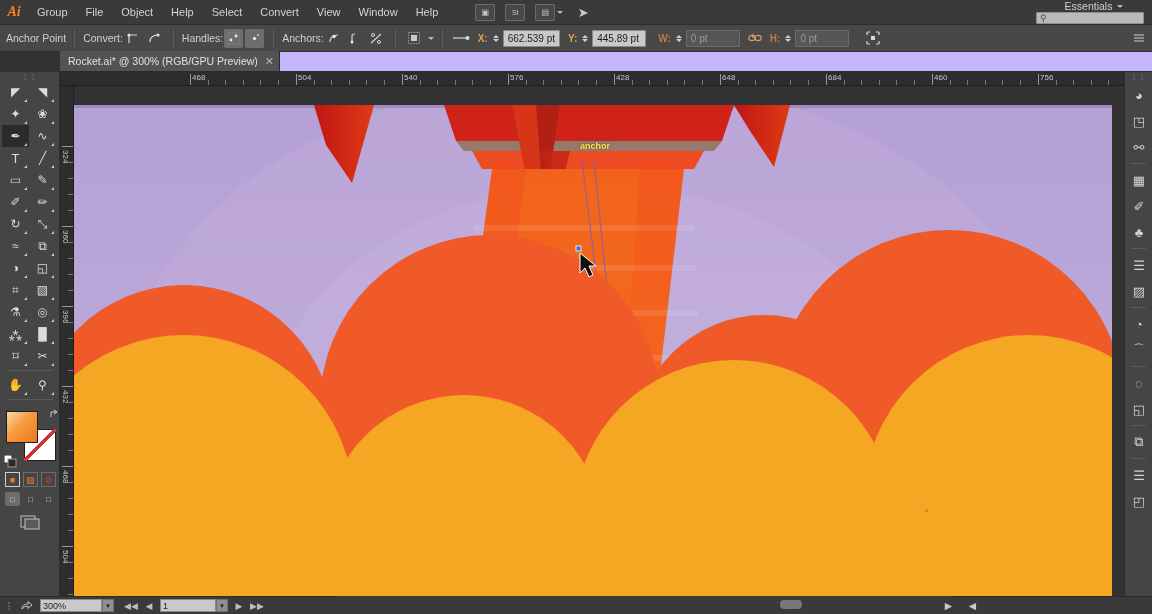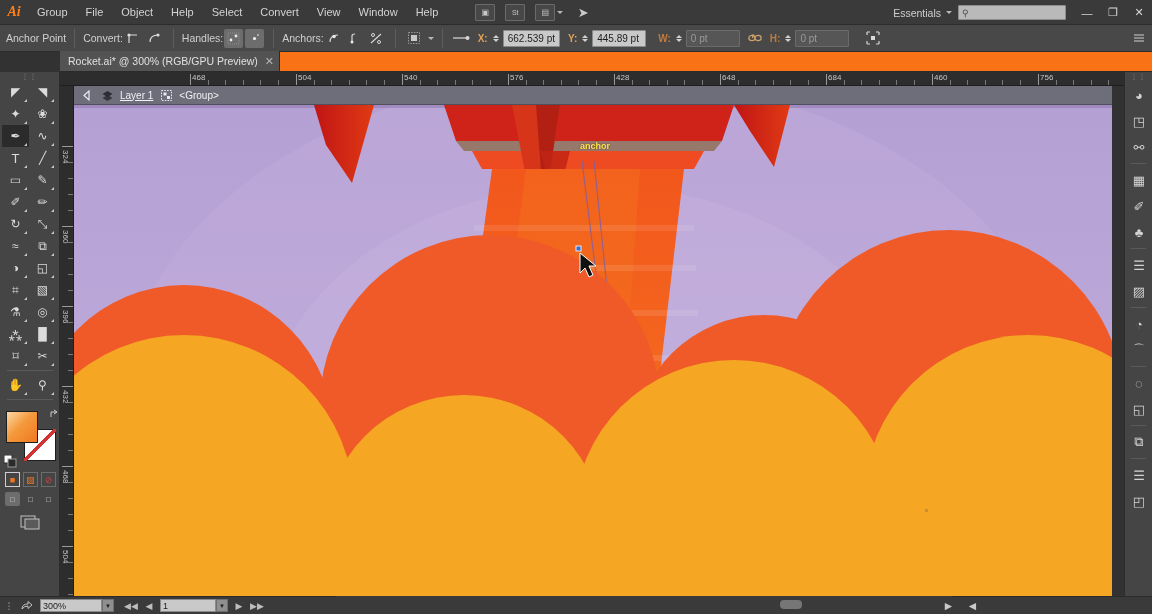--- a/index.html
+++ b/index.html
@@ -26,21 +26,21 @@
     padding:0 9px; height:25px; line-height:25px;
     font-size:11px; color:#d4d4d4; cursor:default; white-space:nowrap;
   }
   .mb-icons{ display:flex; align-items:center; margin-left:28px; gap:10px; }
   .mb-btn{
     width:20px;height:17px; border:1px solid #6a6a6a; background:#474747;
     display:flex;align-items:center;justify-content:center;
     font-size:8px;color:#c8c8c8; border-radius:1px;
   }
   .mb-btn.noborder{ border:none;background:none; }
-  .mb-right{ position:absolute; right:0; top:0; height:25px; display:flex; align-items:center; }
+  .mb-right{ position:absolute; right:0; top:0; height:25px; display:flex; align-items:center;flex-direction:column; }
   .essentials{
     font-size:10.5px; color:#cfcfcf; padding:0 6px; display:flex; align-items:center; gap:5px;
   }
   .caret{ width:0;height:0;border-left:3px solid transparent;border-right:3px solid transparent;border-top:3.5px solid #b8b8b8; }
   .searchbox{
     width:108px;height:15px;background:#b9b9b9;border:1px solid #8d8d8d;border-radius:1px;
     display:flex;align-items:center;padding-left:3px;margin-right:8px;
   }
   .searchbox .mag{ font-size:9px;color:#4a4a4a; }
   .wctrl{ width:26px;height:25px;display:flex;align-items:center;justify-content:center;
@@ -68,21 +68,21 @@
   .spin{ display:flex;flex-direction:column;justify-content:center;margin-right:1px;gap:1px; }
   .spin i{ width:0;height:0;border-left:3px solid transparent;border-right:3px solid transparent; }
   .spin i.up{ border-bottom:3px solid #d0d0d0; }
   .spin i.dn{ border-top:3px solid #d0d0d0; }
   .cb-tag{ font-size:10px;color:#e3a05a;font-weight:bold;margin-right:2px; }
   .cb-tag.dim{ color:#c07b3c; }
 
   
   .tabbar{
     position:absolute; left:60px; top:52px; width:1092px; height:20px;
-    background:#f97316; border-bottom:1px solid #2b2b2b; display:flex; align-items:flex-end;
+    background:#c4b5fd; border-bottom:1px solid #2b2b2b; display:flex; align-items:flex-end;
   }
   .doctab{
     height:20px; background:#535353; display:flex; align-items:center;
     padding:0 5px 0 8px; gap:7px; border-right:1px solid #2b2b2b;
   }
   .doctab .t{ font-size:10.5px;color:#e0e0e0; white-space:nowrap; }
   .doctab .x{ font-size:11px;color:#b4b4b4; }
 
   
   .ruler-h{
@@ -477,42 +477,20 @@
       <div class="tick" style="top: 412px;"></div>
       <div class="tick" style="top: 428px;"></div>
       <div class="tick" style="top: 444px;"></div>
       <div class="tickM" style="top: 460px;"></div>
       <div class="lab" style="top: 464px;">504</div>
       <div class="tick" style="top: 476px;"></div>
       <div class="tick" style="top: 492px;"></div>
       <div class="tick" style="top: 508px;"></div>
     </div>
 
-  <div class="layerbar">
-    <div class="lb-ico">
-      <svg width="13" height="13" viewBox="0 0 13 13">
-          <path d="M8 2 L3 6.5 L8 11 Z" fill="none" stroke="#e8e8f0" stroke-width="1.2"></path>
-        </svg>
-    </div>
-    <div class="lb-ico">
-      <svg width="13" height="13" viewBox="0 0 13 13">
-          <path d="M6.5 2 L11.5 5 L6.5 8 L1.5 5 Z" fill="#2b2b33"></path>
-          <path d="M6.5 6 L11.5 9 L6.5 12 L1.5 9 Z" fill="#2b2b33" opacity=".85"></path>
-        </svg>
-    </div>
-    <div class="lb-txt link">Layer 1</div>
-    <div class="lb-ico">
-      <svg width="13" height="13" viewBox="0 0 13 13">
-          <rect x="1.5" y="1.5" width="10" height="10" fill="none" stroke="#e8e8f0" stroke-width="1" stroke-dasharray="1.6 1.2"></rect>
-          <rect x="3.5" y="3.5" width="3" height="3" fill="#e8e8f0"></rect>
-          <rect x="7" y="7" width="3" height="3" fill="#e8e8f0"></rect>
-        </svg>
-    </div>
-    <div class="lb-txt">&lt;Group&gt;</div>
-  </div>
 
   <div class="canvas-wrap">
     <svg width="1038" height="491" viewBox="0 0 1038 491">
       <defs>
         <linearGradient id="skyg" x1="0" y1="0" x2="0" y2="1">
           <stop offset="0%" stop-color="#b5a0d4"></stop>
           <stop offset="100%" stop-color="#c3aede"></stop>
         </linearGradient>
         <linearGradient id="exh" x1="0" y1="0" x2="0" y2="1">
           <stop offset="0%" stop-color="#f2571c"></stop>

